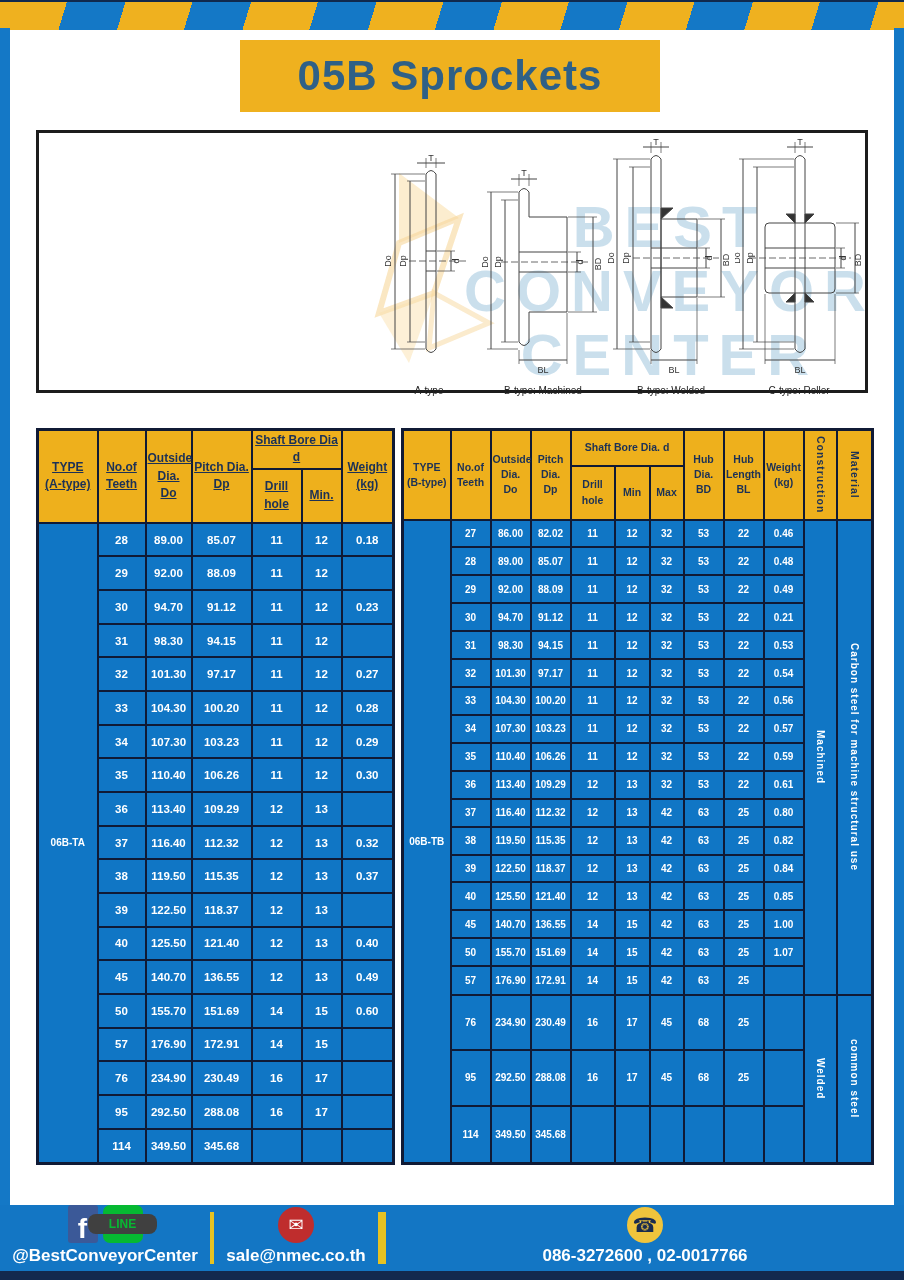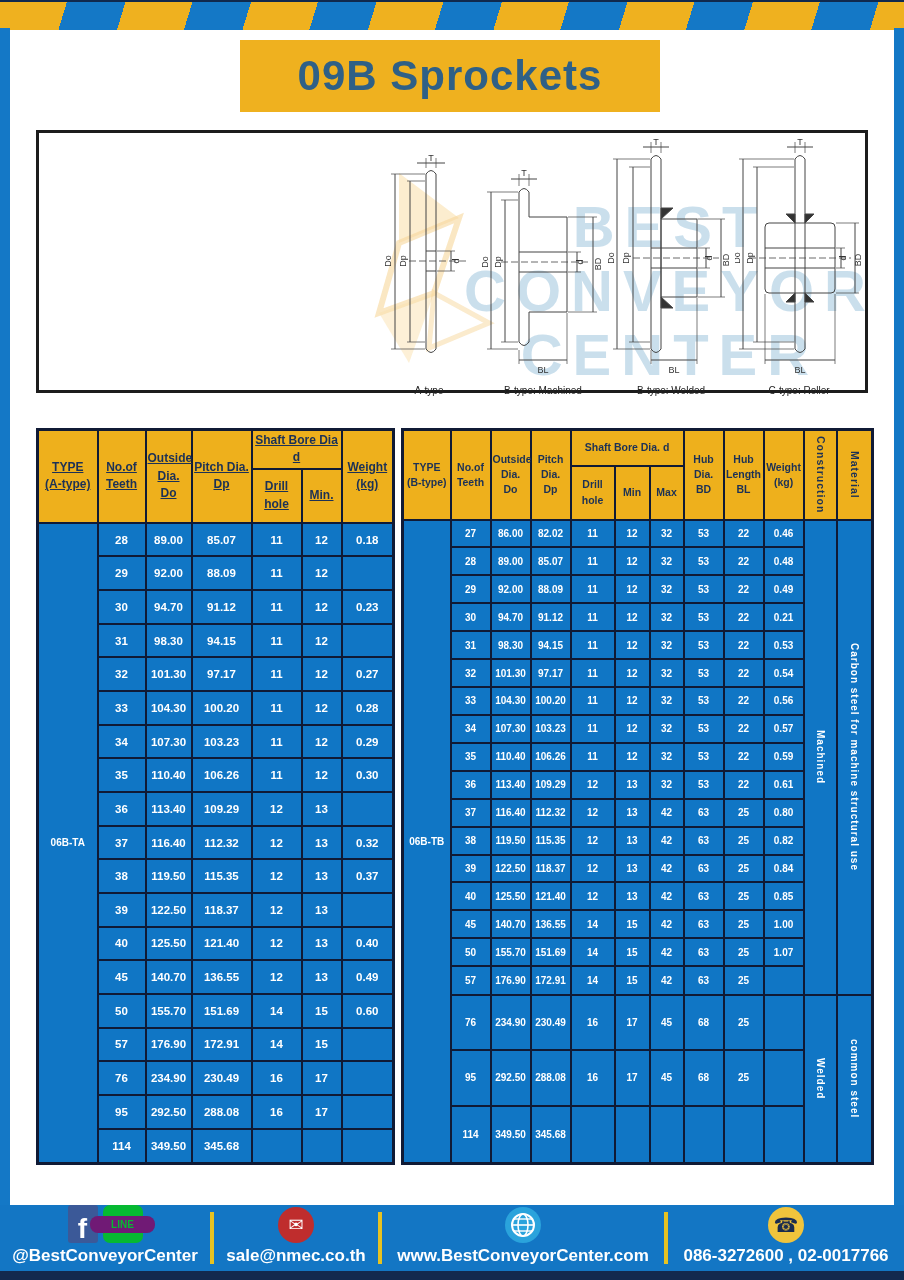--- a/index.html
+++ b/index.html
@@ -88,42 +88,42 @@
   .fb-icon {
     width:30px; height:38px; background:#3b5998; border-radius:3px;
     color:#fff; font-weight:800; font-size:28px; line-height:1;
     display:flex; align-items:flex-end; justify-content:center; overflow:hidden;
   }
   .line-icon {
     width:40px; height:38px; background:#06b932; border-radius:7px;
     display:flex; align-items:center; justify-content:center;
   }
   .line-bubble {
-    background:#701a75; border-radius:8px; padding:3px 21px;
-    color:#06b932; font-size:10px; font-weight:800;
+    background:#404040; border-radius:8px; padding:3px 21px;
+    color:#06b932; font-size:12px; font-weight:800;
   }
   .round-icon {
     width:36px; height:36px; border-radius:50%;
     display:flex; align-items:center; justify-content:center; margin-bottom:3px;
   }
   .mail-bg { background:#bf2d2d; color:#fff; font-size:18px; }
   .globe-bg { background:#2aa3dc; }
   .phone-bg { background:#f0c43c; color:#1b2c4e; font-size:20px; }
   .bottom-strip { position:absolute; left:0; right:0; bottom:0; height:9px; background:#13294e; }
 </style>
 </head>
 <body>
 
 <div class="page">
   <div class="hazard"></div>
   <div class="side-border left"></div>
   <div class="side-border right"></div>
 
   <div class="title-banner">
-    <h1>09B Sprockets</h1>
+    <h1>05B Sprockets</h1>
   </div>
 
   <div class="diagram-panel">
     <svg class="watermark-logo" width="170" height="210" viewBox="0 0 170 210">
       <polygon points="60,10 120,55 60,80" fill="#f6c96e" opacity=".6"></polygon>
       <polygon points="60,80 120,55 95,130 40,150" fill="none" stroke="#f0b64a" stroke-width="6" opacity=".6"></polygon>
       <polygon points="40,150 95,130 70,200" fill="#f6c96e" opacity=".5"></polygon>
       <polygon points="95,130 150,160 90,185" fill="none" stroke="#f0b64a" stroke-width="5" opacity=".5"></polygon>
     </svg>
     <div class="watermark-text">BEST
@@ -750,32 +750,20 @@
         </div>
       </div>
       <div class="label">@BestConveyorCenter</div>
     </div>
     <div class="f-div"></div>
     <div class="f-sec sec-2">
       <div class="round-icon mail-bg">✉</div>
       <div class="label">sale@nmec.co.th</div>
     </div>
     <div class="f-div"></div>
-    <div class="f-sec sec-3">
-      <div class="round-icon globe-bg">
-        <svg width="26" height="26" viewBox="0 0 26 26">
-          <circle cx="13" cy="13" r="11" fill="none" stroke="#fff" stroke-width="2"></circle>
-          <ellipse cx="13" cy="13" rx="5" ry="11" fill="none" stroke="#fff" stroke-width="1.6"></ellipse>
-          <line x1="2" y1="13" x2="24" y2="13" stroke="#fff" stroke-width="1.6"></line>
-          <line x1="3.5" y1="7" x2="22.5" y2="7" stroke="#fff" stroke-width="1.4"></line>
-          <line x1="3.5" y1="19" x2="22.5" y2="19" stroke="#fff" stroke-width="1.4"></line>
-        </svg>
-      </div>
-      <div class="label">www.BestConveyorCenter.com</div>
-    </div>
     <div class="f-div"></div>
     <div class="f-sec sec-4">
       <div class="round-icon phone-bg">☎</div>
       <div class="label">086-3272600 , 02-0017766</div>
     </div>
   </div>
 
   <div class="bottom-strip"></div>
 </div>
 

